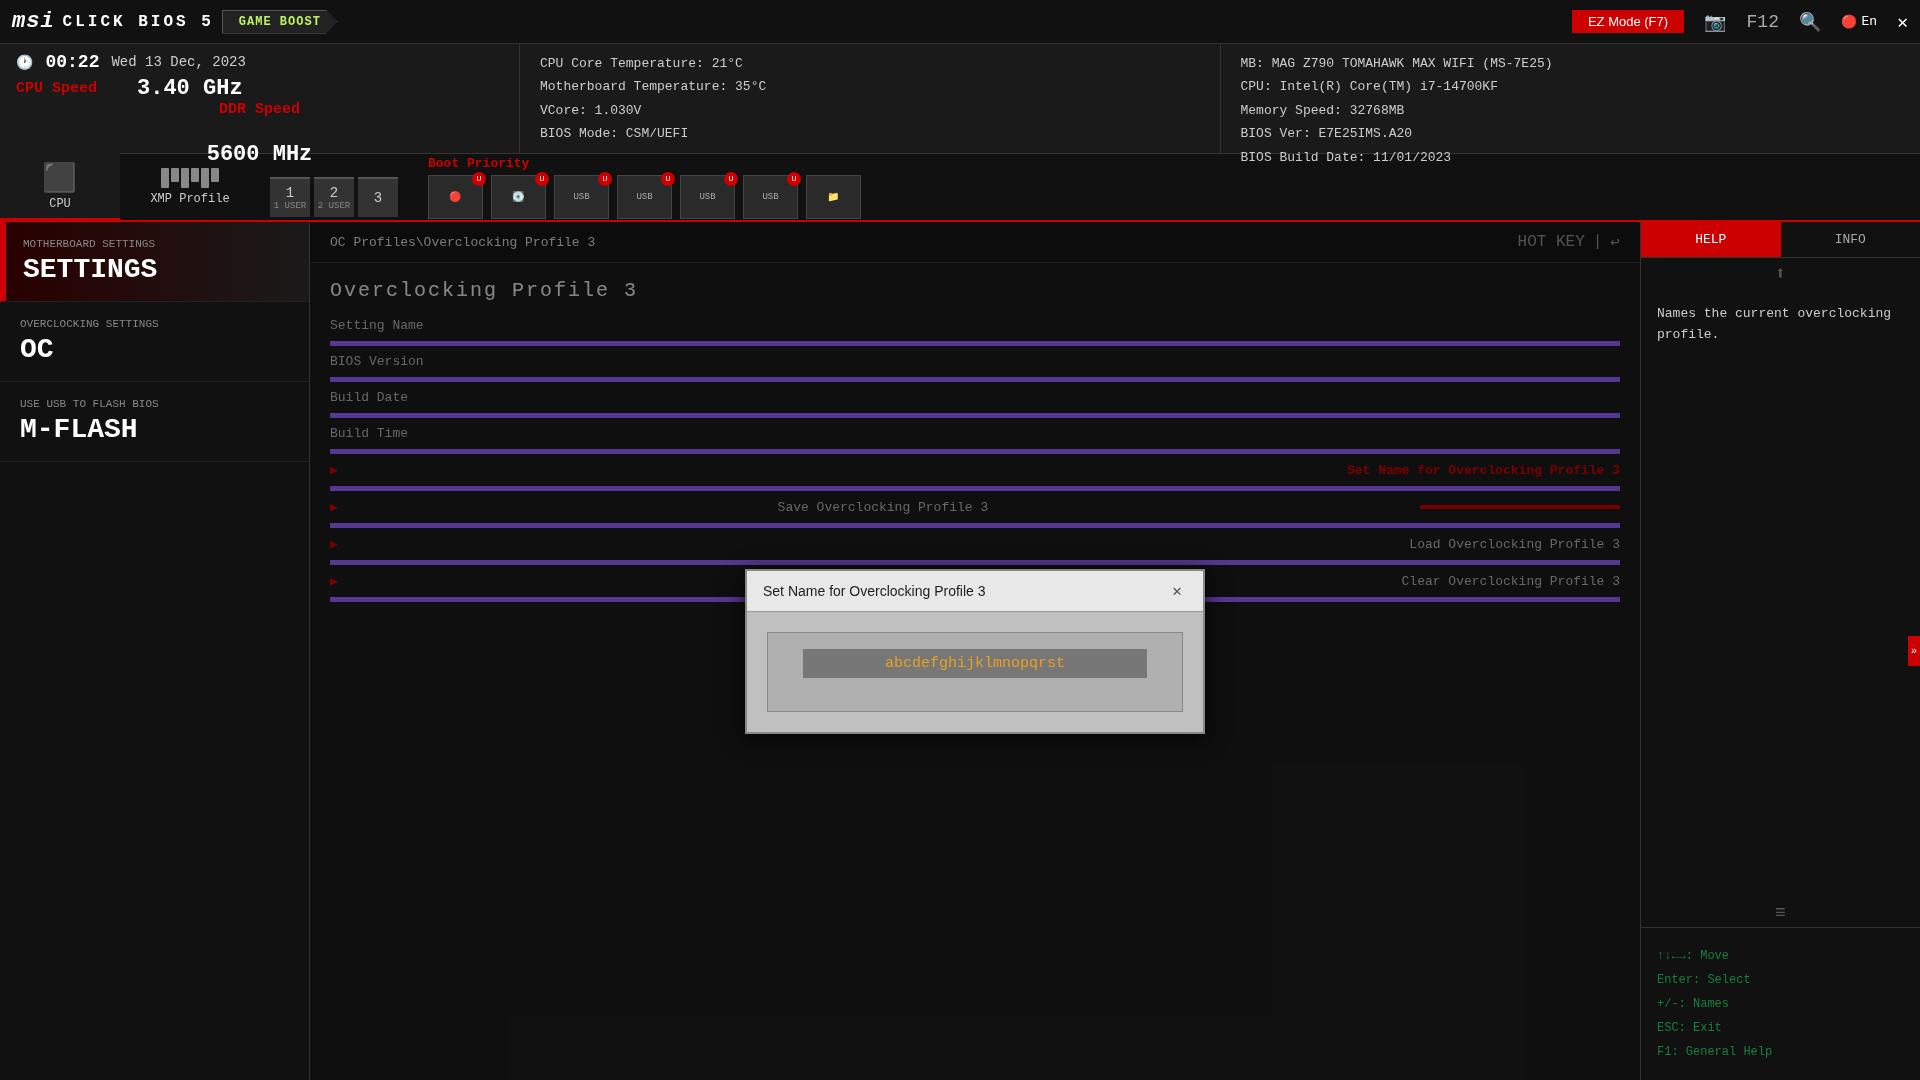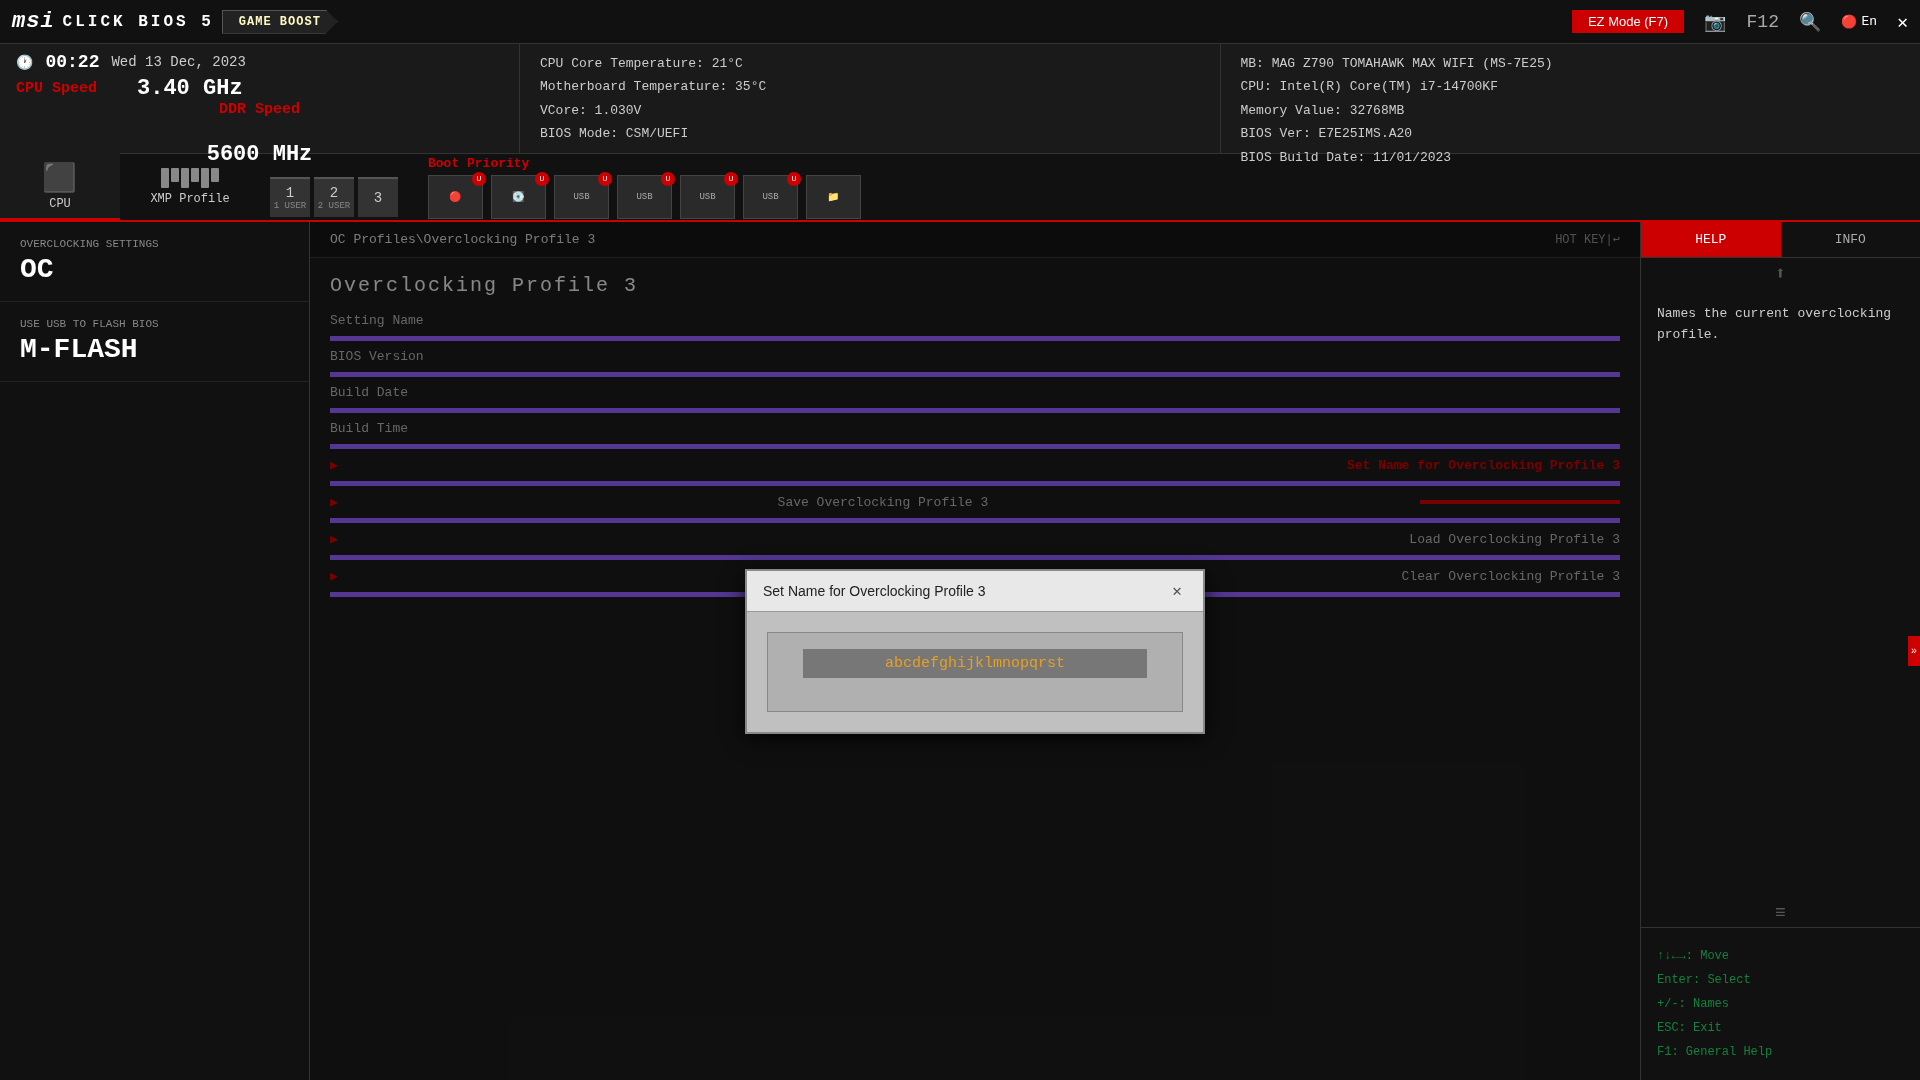--- a/index.html
+++ b/index.html
@@ -279,21 +279,21 @@
     }
     .breadcrumb-bar {
       display: flex;
       align-items: center;
       justify-content: space-between;
       padding: 10px 20px;
       border-bottom: 1px solid #333;
       background: #151515;
     }
     .breadcrumb-text { color: #ccc; font-size: 13px; }
-    .hotkey-area { display: flex; align-items: center; gap: 0; color: #888; font-size: 12px; }
+    .hotkey-area { display: flex; align-items: center; gap: 8px; color: #888; font-size: 16px; }
 
     .profile-header {
       padding: 16px 20px 8px;
       font-size: 20px;
       color: #e0e0e0;
       letter-spacing: 2px;
     }
 
     .settings-list {
       padding: 0 20px;
@@ -439,21 +439,21 @@
       display: flex;
       align-items: center;
       justify-content: center;
       cursor: pointer;
       color: white;
       font-size: 10px;
     }
 
     .game-boost-btn {
       background: #222;
-      color: #fef9c3;
+      color: #bef264;
       border: 1px solid #555;
       padding: 4px 16px;
       font-size: 12px;
       font-weight: bold;
       cursor: pointer;
       letter-spacing: 1px;
       margin-left: 8px;
       clip-path: polygon(0 0, calc(100% - 12px) 0, 100% 50%, calc(100% - 12px) 100%, 0 100%);
     }
   </style>
@@ -495,21 +495,21 @@
   </div>
   <div class="info-center">
     <div>CPU Core Temperature: 21°C</div>
     <div>Motherboard Temperature: 35°C</div>
     <div>VCore: 1.030V</div>
     <div>BIOS Mode: CSM/UEFI</div>
   </div>
   <div class="info-right">
     <div>MB: MAG Z790 TOMAHAWK MAX WIFI (MS-7E25)</div>
     <div>CPU: Intel(R) Core(TM) i7-14700KF</div>
-    <div>Memory Value: 32768MB</div>
+    <div>Memory Speed: 32768MB</div>
     <div>BIOS Ver: E7E25IMS.A20</div>
     <div>BIOS Build Date: 11/01/2023</div>
   </div>
 </div>
 
 <div class="tab-bar">
   <div class="tab-item active">
     <span class="tab-icon">⬛</span>
     <span class="tab-label">CPU</span>
   </div>
@@ -568,20 +568,24 @@
       <div class="boot-device">
         <span>📁</span>
       </div>
     </div>
   </div>
 </div>
 
 <div class="main-layout">
 
   <div class="sidebar">
+    <div class="sidebar-item active">
+      <div class="sidebar-sub">Motherboard settings</div>
+      <div class="sidebar-main">SETTINGS</div>
+    </div>
     <div class="sidebar-item">
       <div class="sidebar-sub">Overclocking settings</div>
       <div class="sidebar-main">OC</div>
     </div>
     <div class="sidebar-item">
       <div class="sidebar-sub">Use USB to flash BIOS</div>
       <div class="sidebar-main">M-FLASH</div>
     </div>
   </div>
 

